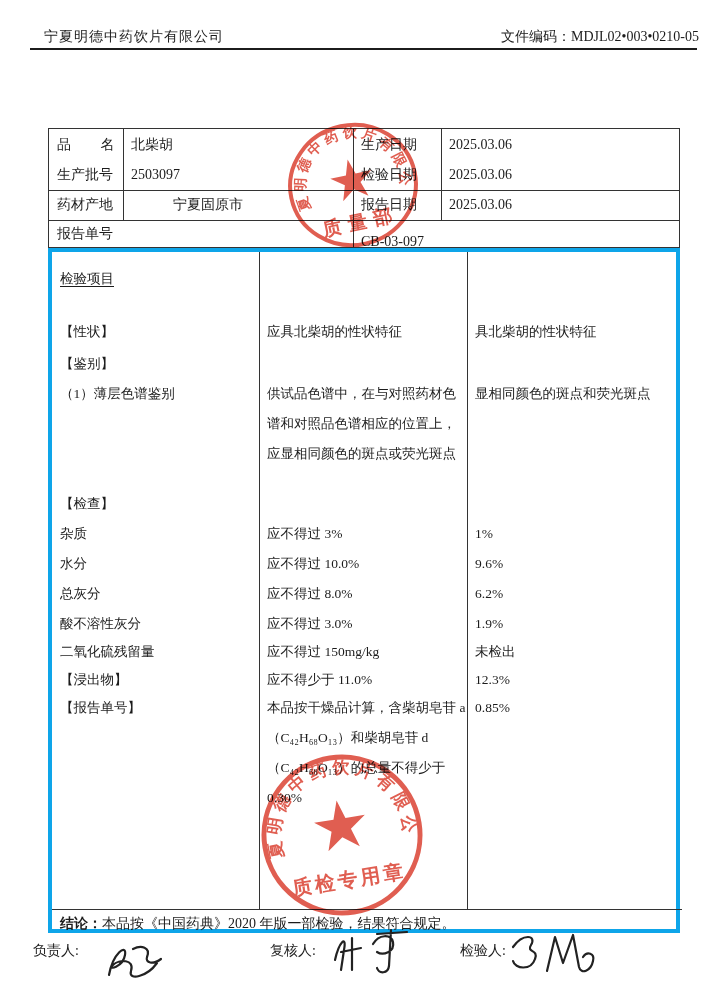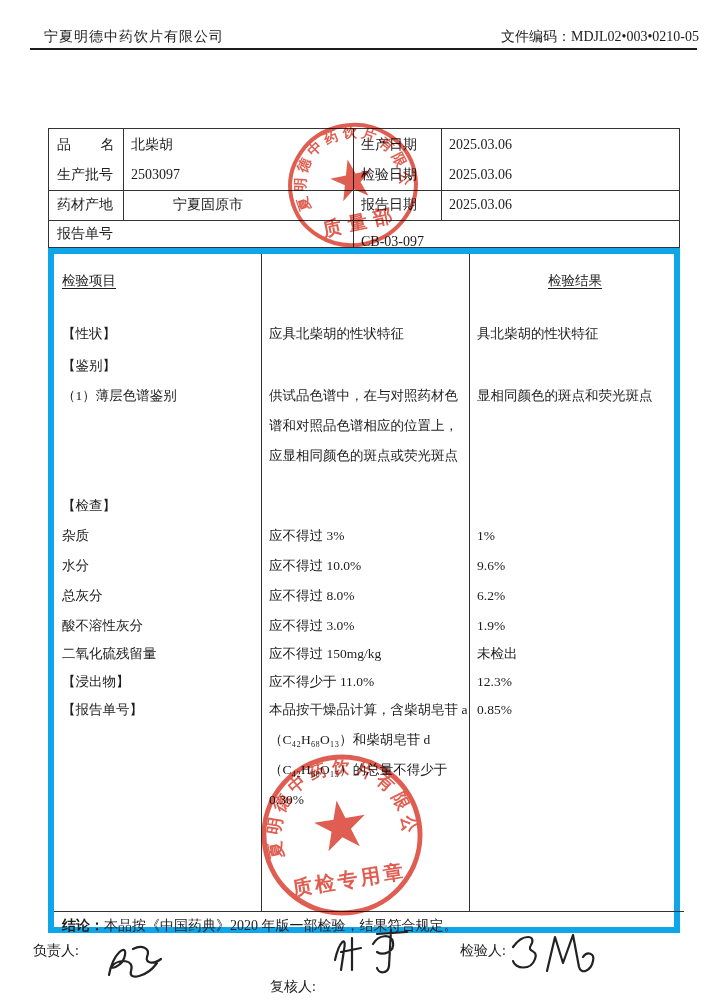--- a/index.html
+++ b/index.html
@@ -14,21 +14,21 @@
   .hdr-rule { left:30px; top:48px; width:667px; height:0; border-top:2px solid #1c1c1c; }
   .title { left:0; top:78px; width:727px; text-align:center; font-size:28px; font-weight:bold; letter-spacing:3px; }
 
   
   .info { left:48px; top:128px; width:632px; height:120px; border:1px solid #333; font-size:14px; }
   .line { position:absolute; background:#333; }
   .cellt { position:absolute; height:30px; line-height:30px; white-space:nowrap; }
   .spread { letter-spacing:13px; }
 
   
-  .main { left:48px; top:248px; width:632px; height:685px; border:6px solid #0ea5e9; font-size:13.5px; }
+  .main { left:48px; top:248px; width:632px; height:685px; border:4px solid #0ea5e9; font-size:13.5px; }
   .colhead { position:absolute; top:12px; height:30px; line-height:30px; text-decoration:underline; text-underline-offset:3px; }
   .irow { position:absolute; width:632px; }
   .c1 { position:absolute; left:8px; top:0; width:196px; line-height:30px; }
   .c2 { position:absolute; left:215px; top:0; width:200px; line-height:30px; }
   .c3 { position:absolute; left:423px; top:0; width:200px; line-height:30px; }
   .conclusion { position:absolute; left:0; top:657px; width:630px; height:27px; line-height:27px; border-top:1px solid #333; padding-left:8px; font-size:14px; white-space:nowrap; }
   .conclusion b { font-weight:bold; }
 
   
   .flabel { font-size:14px; top:940px; height:22px; line-height:22px; }
@@ -72,21 +72,20 @@
 
     <span class="cellt" style="left:8px;top:90px;text-align:center;">报告单号</span>
     <span class="cellt" style="left:312px;top:98px;">CB-03-097</span>
   </div>
 
   <div class="abs main">
     <div class="line" style="left:207px;top:0;width:1px;height:657px;"></div>
     <div class="line" style="left:415px;top:0;width:1px;height:657px;"></div>
 
     <span class="colhead" style="left:8px;">检验项目</span>
-    <span class="colhead" style="left:416px;width:210px;text-align:center;">检验结果</span>
 
     <div class="irow" style="top:65px;">
       <span class="c1">【性状】</span>
       <span class="c2">应具北柴胡的性状特征</span>
       <span class="c3">具北柴胡的性状特征</span>
     </div>
     <div class="irow" style="top:97px;">
       <span class="c1">【鉴别】</span>
     </div>
     <div class="irow" style="top:127px;">
@@ -154,21 +153,21 @@
       <defs>
           <path id="arcBot" d="M -57.5,23 A 62 62 0 1 1 57.5,23"></path>
         </defs>
       <text font-size="17" letter-spacing="5" text-anchor="middle"><textPath href="#arcBot" startOffset="50%">宁夏明德中药饮片有限公司</textPath></text>
       <path transform="translate(0,-8) scale(27)" d="M0,-1 L0.2245,-0.309 L0.951,-0.309 L0.3633,0.118 L0.5878,0.809 L0,0.382 L-0.5878,0.809 L-0.3633,0.118 L-0.951,-0.309 L-0.2245,-0.309 Z"></path>
       <text x="0" y="52" font-size="20" letter-spacing="3" text-anchor="middle">质检专用章</text>
     </g>
   </svg>
 
   <span class="abs flabel" style="left:33px;">负责人:</span>
-  <span class="abs flabel" style="left:270px;margin-top:36px;">复核人:</span>
+  <span class="abs flabel" style="left:270px;">复核人:</span>
   <span class="abs flabel" style="left:460px;">检验人:</span>
 
   <svg class="sig" style="left:95px;top:935px;" width="110" height="55" viewBox="0 0 110 55">
     <path d="M14,40 C18,18 32,8 30,20 C28,32 12,36 18,30 C24,24 40,24 36,36 C33,46 52,42 62,28 M38,14 C46,10 56,12 52,22 C50,28 58,30 66,24"></path>
   </svg>
   <svg class="sig" style="left:325px;top:922px;" width="110" height="60" viewBox="0 0 110 60">
     <path d="M10,38 C14,20 22,12 19,28 L16,48 M27,16 L27,48 M16,30 L36,26 M48,22 C54,12 66,12 68,20 C70,30 58,34 52,30 M52,12 L82,10 M66,8 L64,44 C63,52 54,52 52,46"></path>
   </svg>
   <svg class="sig" style="left:505px;top:925px;" width="120" height="60" viewBox="0 0 120 60">
     <path d="M8,22 C18,8 32,10 26,20 C21,28 34,24 30,34 C26,46 10,44 8,36 M42,46 L50,12 L58,38 L68,10 L74,42 C76,50 86,46 88,36 C90,28 82,26 78,32"></path>

